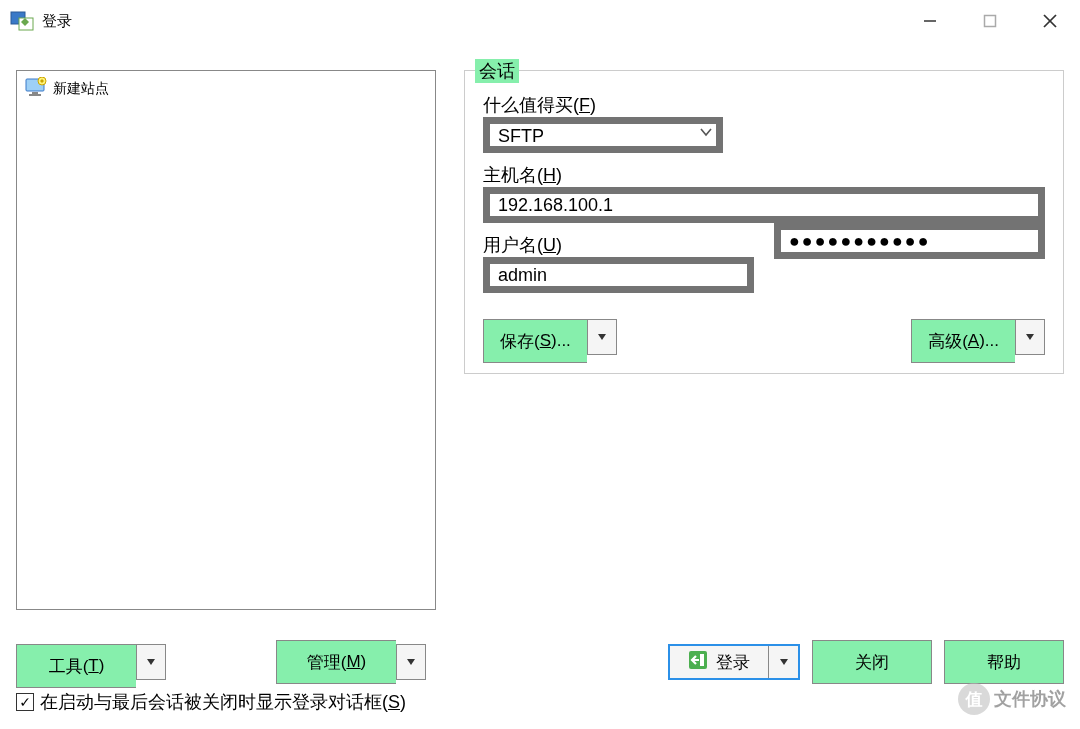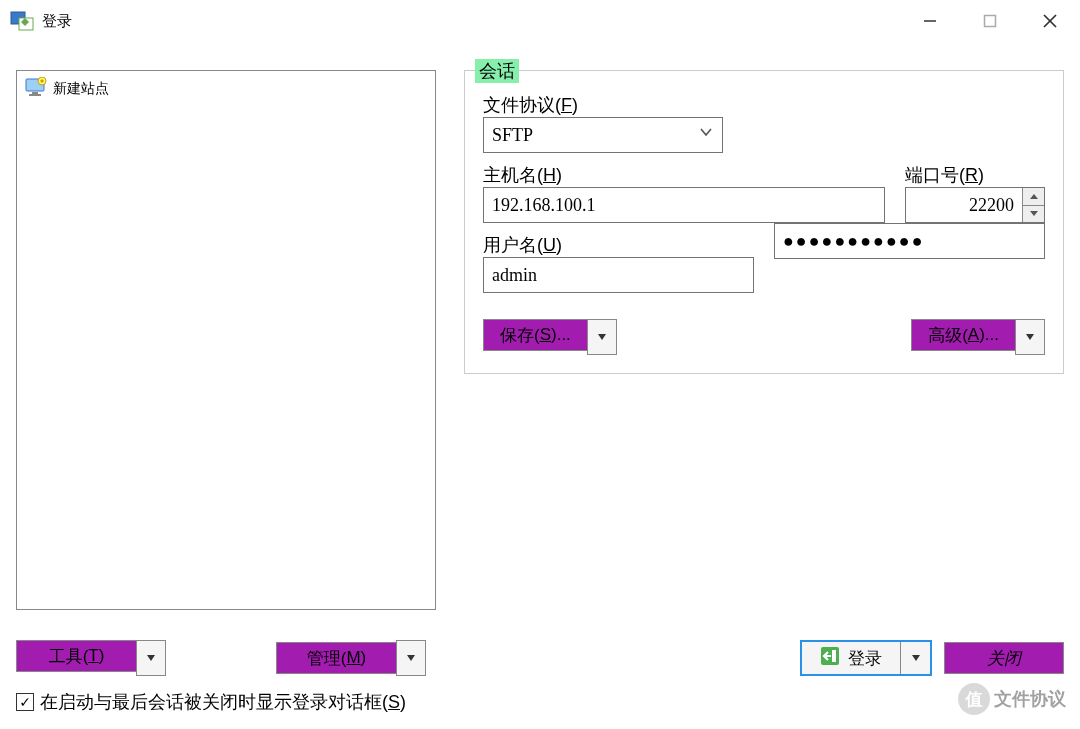--- a/index.html
+++ b/index.html
@@ -57,24 +57,24 @@
     top: -12px; left: 10px;
     background: #86efac;
     padding: 0 4px;
     font-size: 18px;
   }
   .label { font-size: 18px; margin-top: 10px; }
   .underlined { text-decoration: underline; }
   .input, .select {
     width: 100%;
     height: 36px;
-    border: 1px solid #737373;
+    border: 7px solid #737373;
     padding: 2px 8px;
     font-size: 18px;
-    font-family: Liberation Serif, serif;
+    font-family: Liberation Sans, sans-serif;
     background: #fff;
   }
   .select-wrap { position: relative; width: 240px; }
   .select-wrap .chev {
     position: absolute; right: 10px; top: 8px;
     pointer-events: none;
   }
   .row { display: flex; gap: 20px; }
   .col { flex: 1; }
   .port-col { width: 140px; flex: 0 0 140px; }
@@ -85,23 +85,23 @@
     display: flex; flex-direction: column;
     border-left: 1px solid #888;
   }
   .spin-btn {
     flex: 1; display: flex; align-items: center; justify-content: center;
     background: #eee;
   }
   .spin-btn + .spin-btn { border-top: 1px solid #888; }
   .port-input { text-align: right; padding-right: 30px; }
   .btn {
-    height: 32px;
+    height: 44px;
     border: 1px solid #888;
-    background: #a21caf;
+    background: #86efac;
     display: inline-flex;
     align-items: center; justify-content: center;
     font-size: 17px;
     padding: 0 16px;
     font-family: inherit;
     cursor: default;
   }
   .btn-split {
     display: inline-flex;
     height: 36px;
@@ -223,59 +223,39 @@
       </span>
       <span>新建站点</span>
     </div>
   </div>
 
   <div class="right-panel">
     <div class="fieldset">
       <div class="legend">会话</div>
 
       <div class="label">
-        <span>文件协议(</span><span class="underlined">F</span><span>)</span>
+        <span>什么值得买(</span><span class="underlined">F</span><span>)</span>
       </div>
       <div class="select-wrap">
         <select class="input">
           <option>SFTP</option>
         </select>
         <span class="chev">
           <svg width="14" height="14">
               <path d="M2 4 L7 10 L12 4" fill="none" stroke="#555" stroke-width="1.6"></path>
             </svg>
         </span>
       </div>
 
       <div class="row">
         <div class="col">
           <div class="label">
             <span>主机名(</span><span class="underlined">H</span><span>)</span>
           </div>
           <input class="input" value="192.168.100.1" style="">
-        </div>
-        <div class="port-col">
-          <div class="label">
-            <span>端口号(</span><span class="underlined">R</span><span>)</span>
-          </div>
-          <div class="port-wrap">
-            <input class="input port-input" value="22200" style="">
-            <div class="spinner">
-              <div class="spin-btn">
-                <svg width="10" height="7">
-                    <path d="M1 6 L5 1 L9 6 Z" fill="#555"></path>
-                  </svg>
-              </div>
-              <div class="spin-btn">
-                <svg width="10" height="7">
-                    <path d="M1 1 L5 6 L9 1 Z" fill="#555"></path>
-                  </svg>
-              </div>
-            </div>
-          </div>
         </div>
       </div>
 
       <div class="row">
         <div class="col">
           <div class="label">
             <span>用户名(</span><span class="underlined">U</span><span>)</span>
           </div>
           <input class="input" value="admin" style="">
         </div>
@@ -352,21 +332,22 @@
         </svg>
       </span>
       <span>登录</span>
     </div>
     <div class="drop">
       <svg width="10" height="8">
           <path d="M1 1 L5 7 L9 1 Z" fill="#333"></path>
         </svg>
     </div>
   </div>
-  <button class="btn" style="width:120px;font-style:italic;">关闭</button>
+  <button class="btn" style="width:120px;">关闭</button>
+  <button class="btn" style="width:120px;">帮助</button>
 </div>
 
 <div class="checkbox-row">
   <span class="chkbox">✓</span>
   <span>
     <span>在启动与最后会话被关闭时显示登录对话框(</span><span class="underlined">S</span><span>)</span>
   </span>
 </div>
 
 <div class="watermark">

